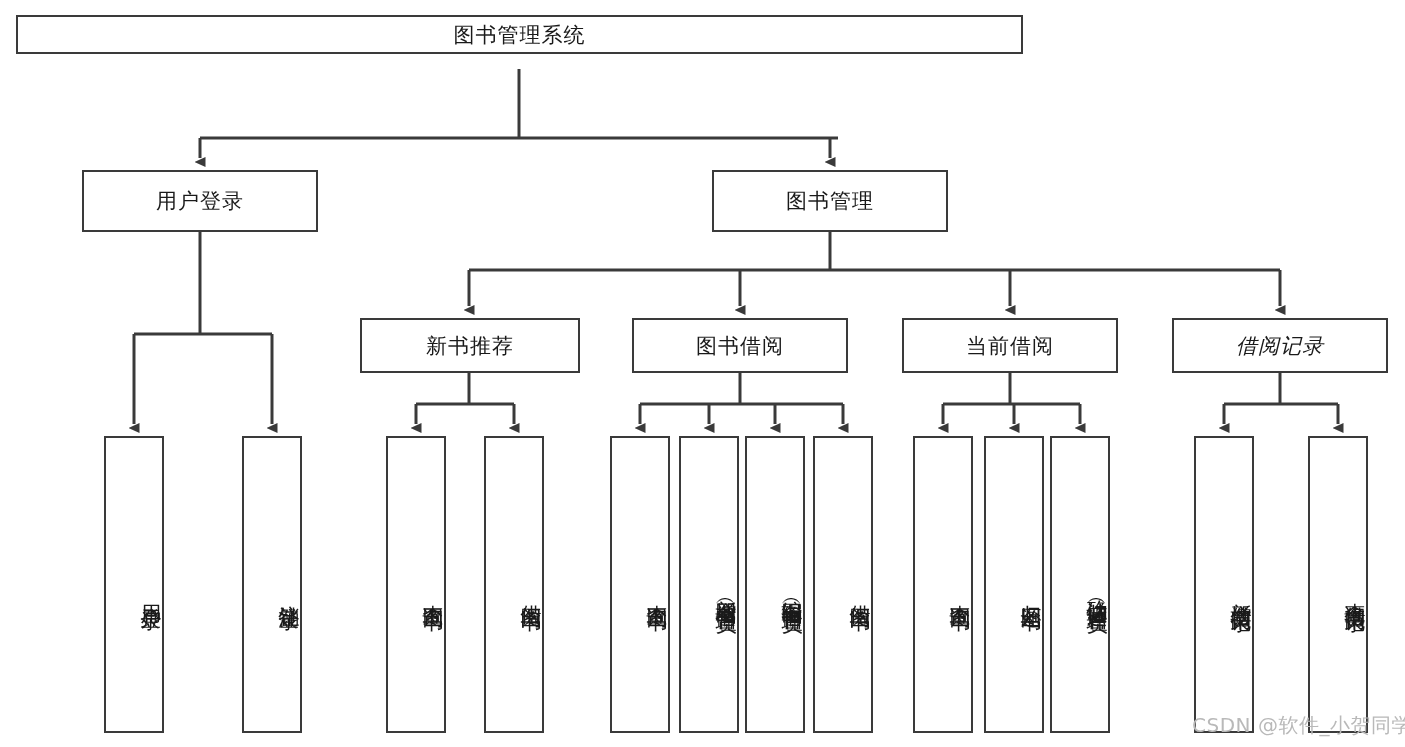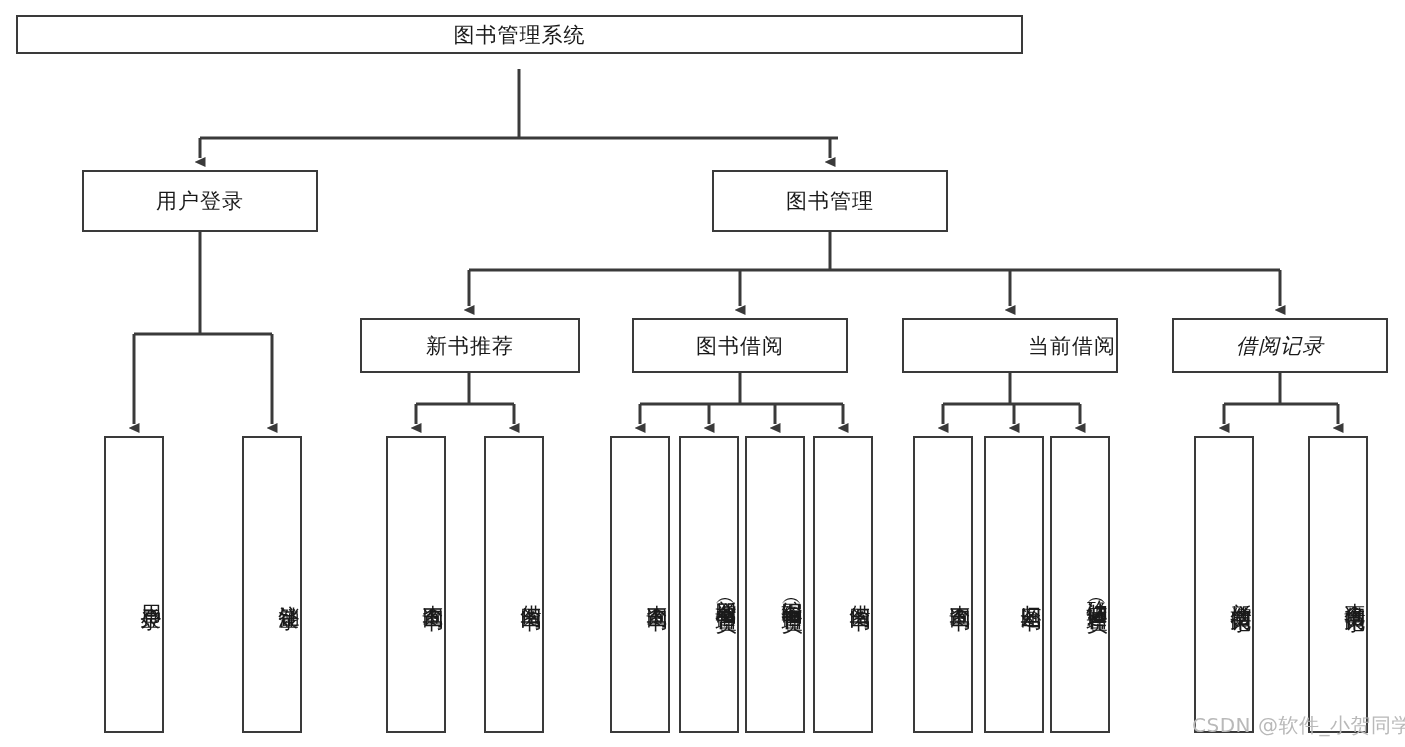--- a/index.html
+++ b/index.html
@@ -139,21 +139,21 @@
   <div class="node node-v" style="left: 242px; top: 436px; width: 60px; height: 297px;">
     <span class="vtext">注销登录</span>
   </div>
 
   <div class="node node-h" style="left: 360px; top: 318px; width: 220px; height: 55px;">
     <span>新书推荐</span>
   </div>
   <div class="node node-h" style="left: 632px; top: 318px; width: 216px; height: 55px;">
     <span>图书借阅</span>
   </div>
-  <div class="node node-h" style="left: 902px; top: 318px; width: 216px; height: 55px; justify-content: flex-end;">
+  <div class="node node-h" style="left: 902px; top: 318px; width: 216px; height: 55px;">
     <span>当前借阅</span>
   </div>
   <div class="node node-h" style="left: 1172px; top: 318px; width: 216px; height: 55px; font-style: italic;">
     <span>借阅记录</span>
   </div>
 
   <div class="node node-v" style="left: 386px; top: 436px; width: 60px; height: 297px;">
     <span class="vtext">查询图书</span>
   </div>
   <div class="node node-v" style="left: 484px; top: 436px; width: 60px; height: 297px;">

